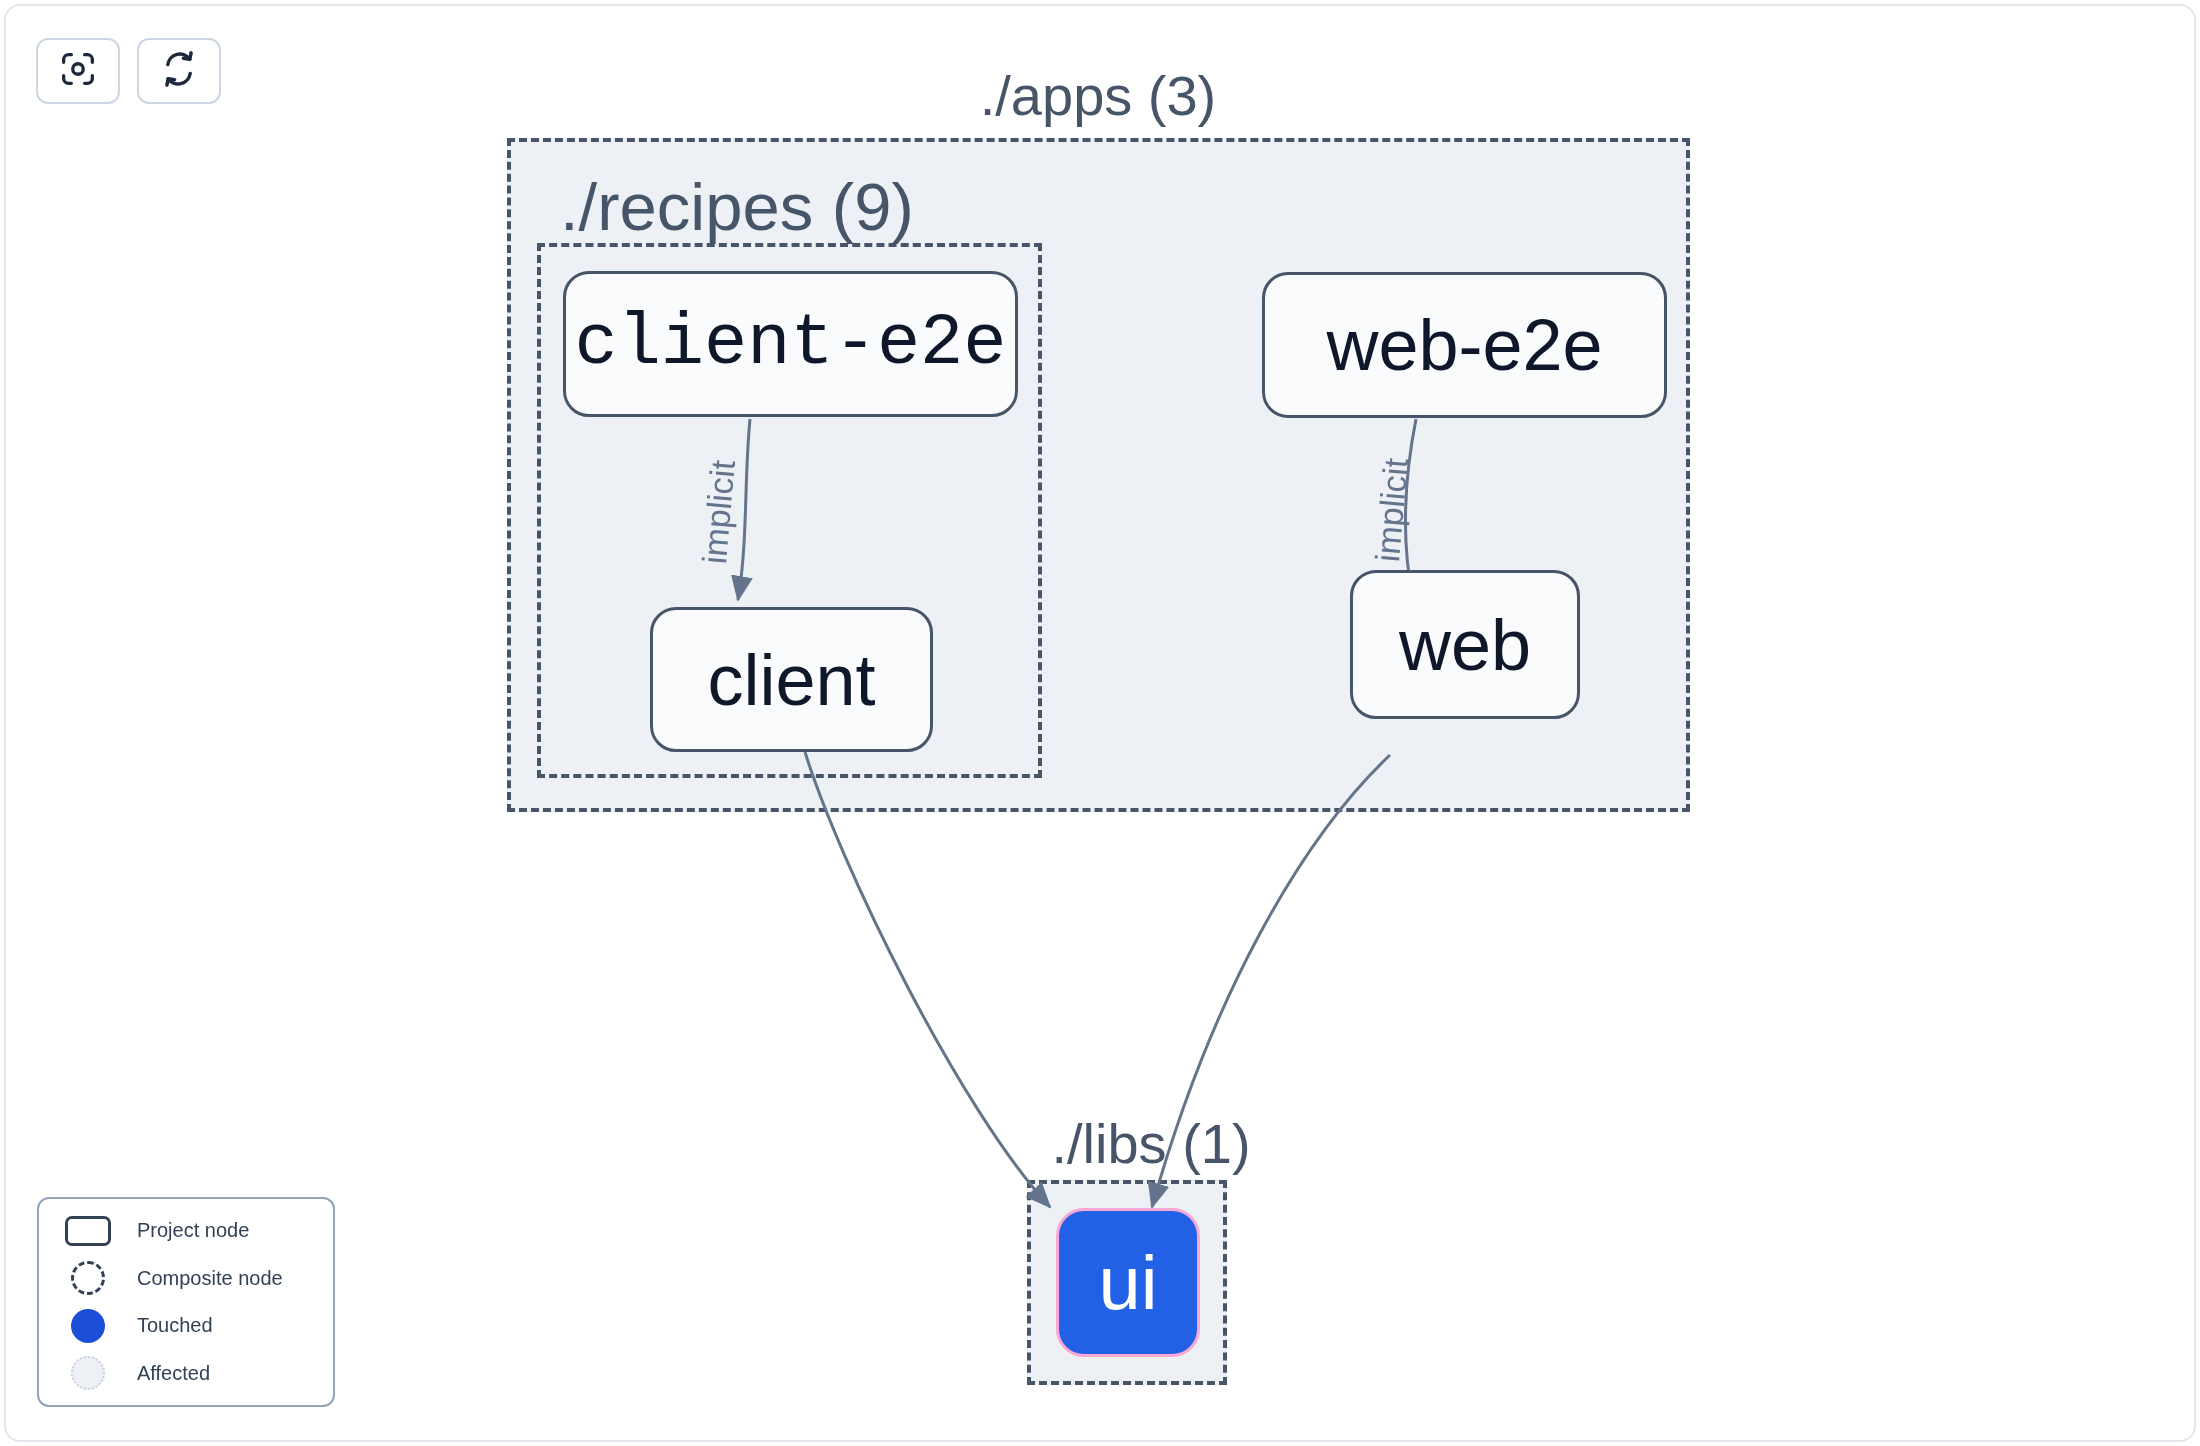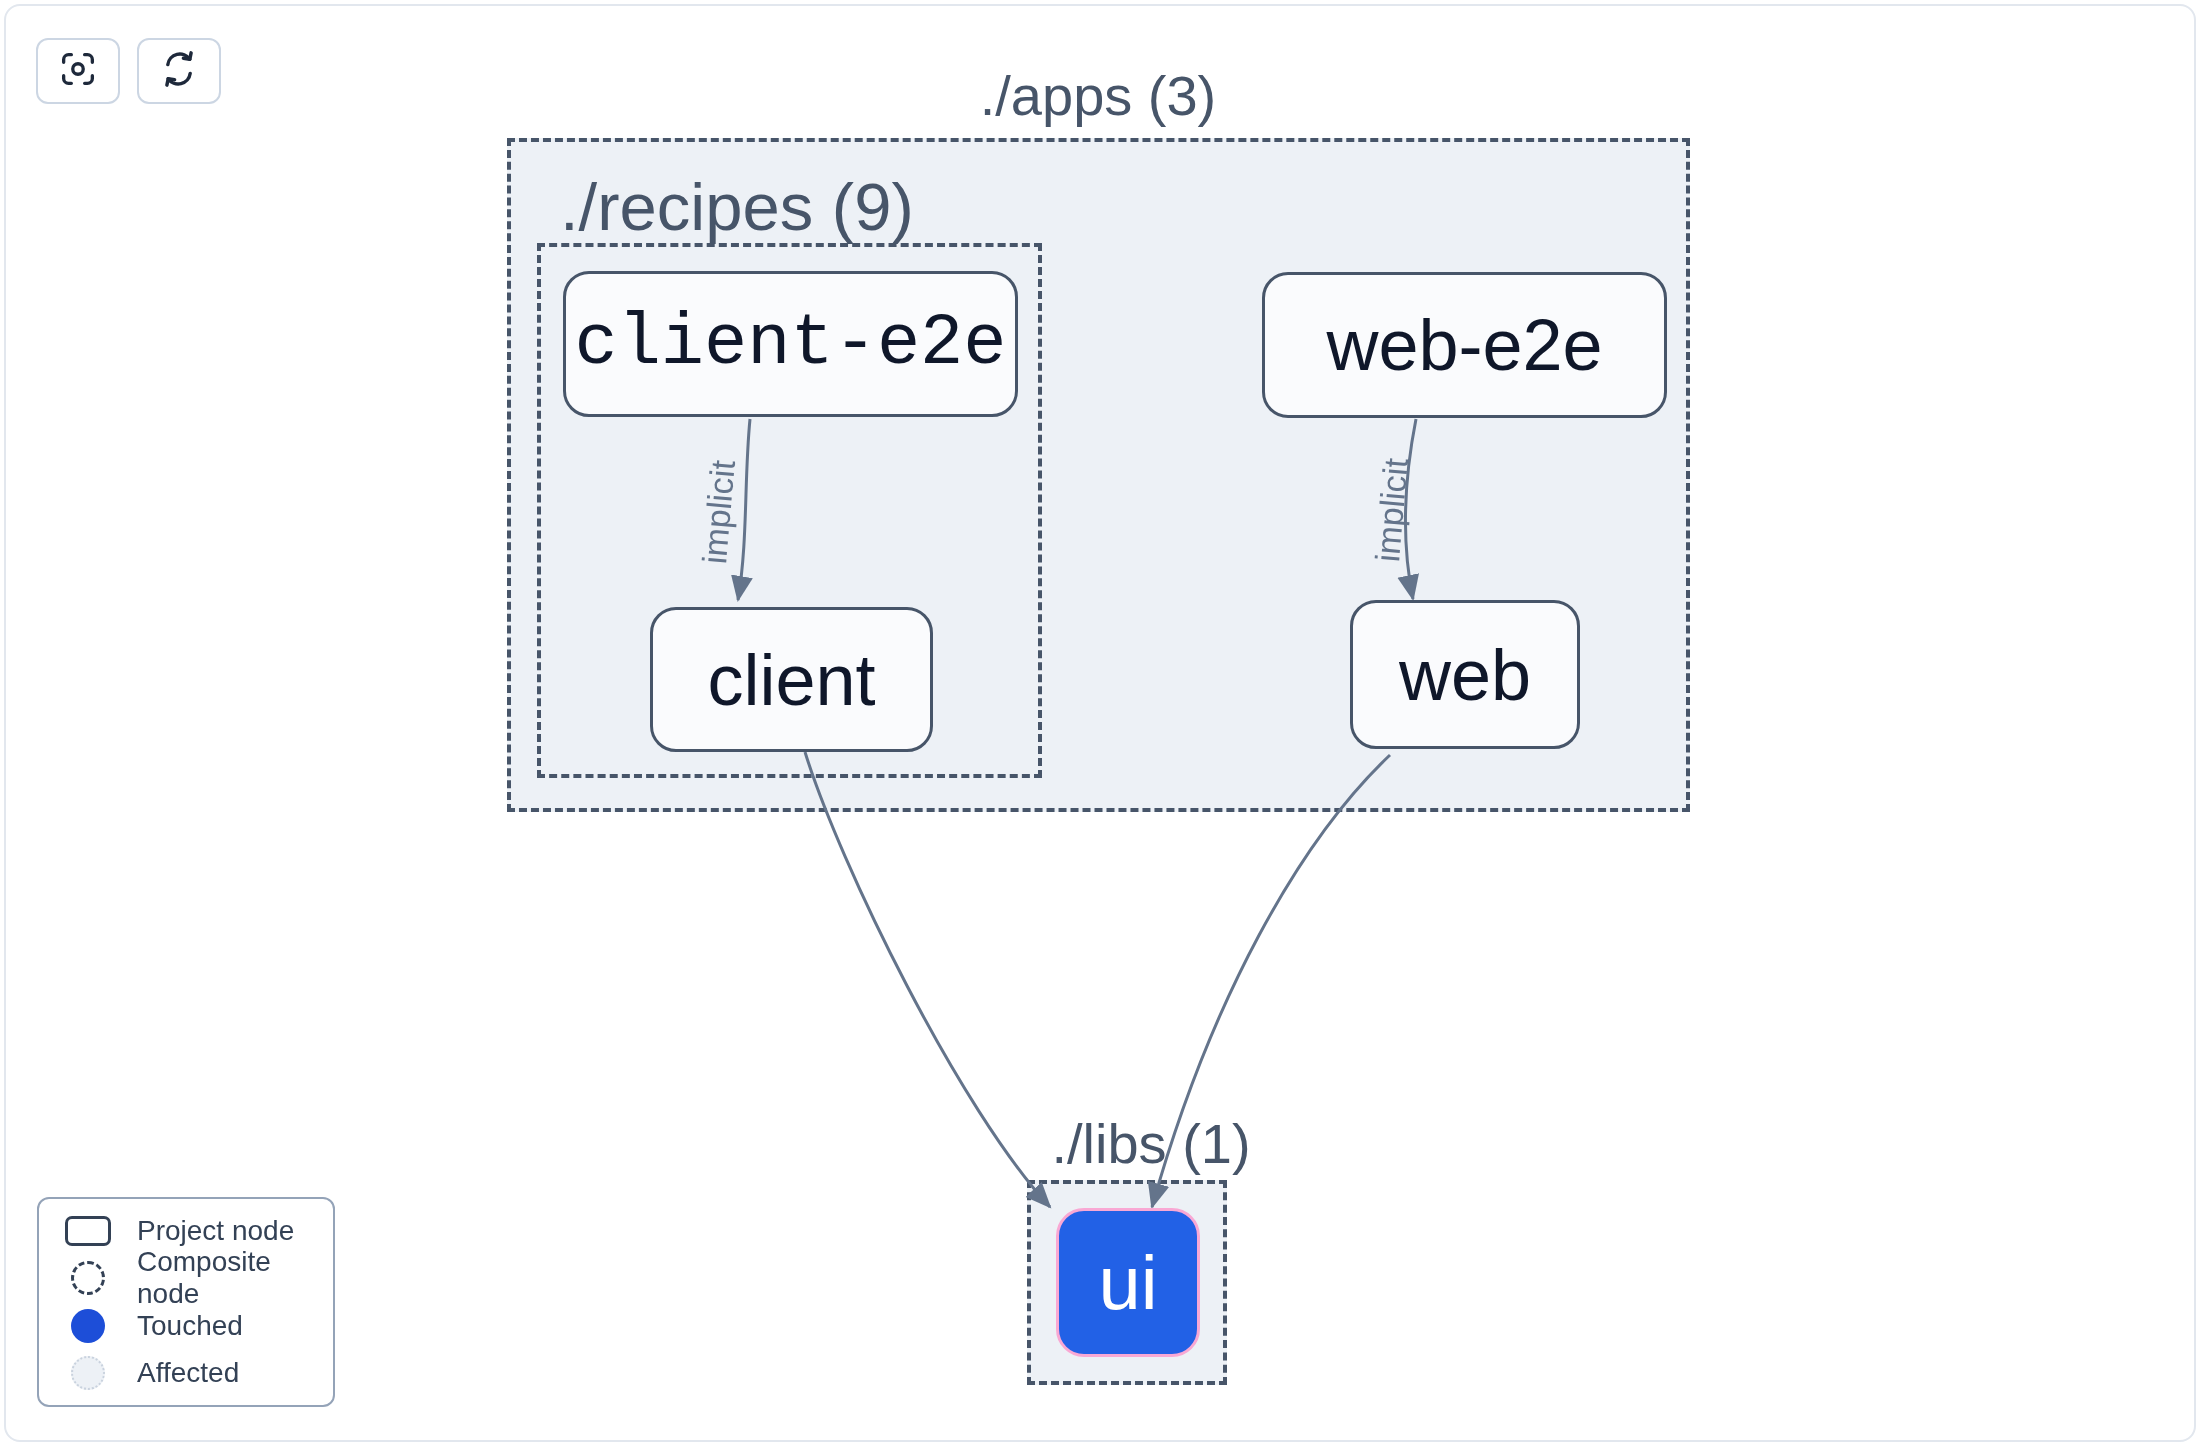--- a/index.html
+++ b/index.html
@@ -70,38 +70,38 @@
     box-sizing:border-box;
     display:flex;align-items:center;justify-content:center;
     color:#0f172a;
     font-size:72px;
     z-index:5;
     cursor:pointer;
   }
   #node-client-e2e{left:563px;top:271px;width:455px;height:146px;font-family:Liberation Mono, monospace;}
   #node-web-e2e{left:1262px;top:272px;width:405px;height:146px;}
   #node-client{left:650px;top:607px;width:283px;height:145px;}
-  #node-web{left:1350px;top:600px;width:230px;height:149px;}
+  #node-web{left:1350px;top:570px;width:230px;height:149px;}
   #node-ui{
     left:1056px;top:1208px;width:144px;height:149px;
     background:#2261e6;border:3px solid #f9a8d4;border-radius:28px;
     color:#ffffff;font-size:76px;
   }
   
   .legend{
     position:absolute;left:37px;top:1197px;width:298px;height:210px;
     background:#ffffff;border:2px solid #94a3b8;border-radius:12px;
     box-sizing:border-box;
     display:flex;flex-direction:column;justify-content:space-evenly;
     padding:6px 0;
     z-index:50;
   }
   .legend-row{display:flex;align-items:center;height:44px;}
   .legend-swatch{width:98px;display:flex;align-items:center;justify-content:center;flex:0 0 98px;}
-  .legend-label{color:#334155;font-size:28px;}
+  .legend-label{color:#334155;font-size:20px;}
   .sw-project{width:46px;height:30px;border:3px solid #334155;border-radius:7px;box-sizing:border-box;background:#fff;}
   .sw-composite{width:34px;height:34px;border:3px dashed #334155;border-radius:50%;box-sizing:border-box;background:#fff;}
   .sw-affected{width:34px;height:34px;border:2px dotted #c9d2de;border-radius:50%;box-sizing:border-box;background:#edf1f6;}
   .sw-touched{width:34px;height:34px;border-radius:50%;background:#1d4ed8;}
 </style>
 </head>
 <body>
 
 <div class="canvas-frame"></div>
 

